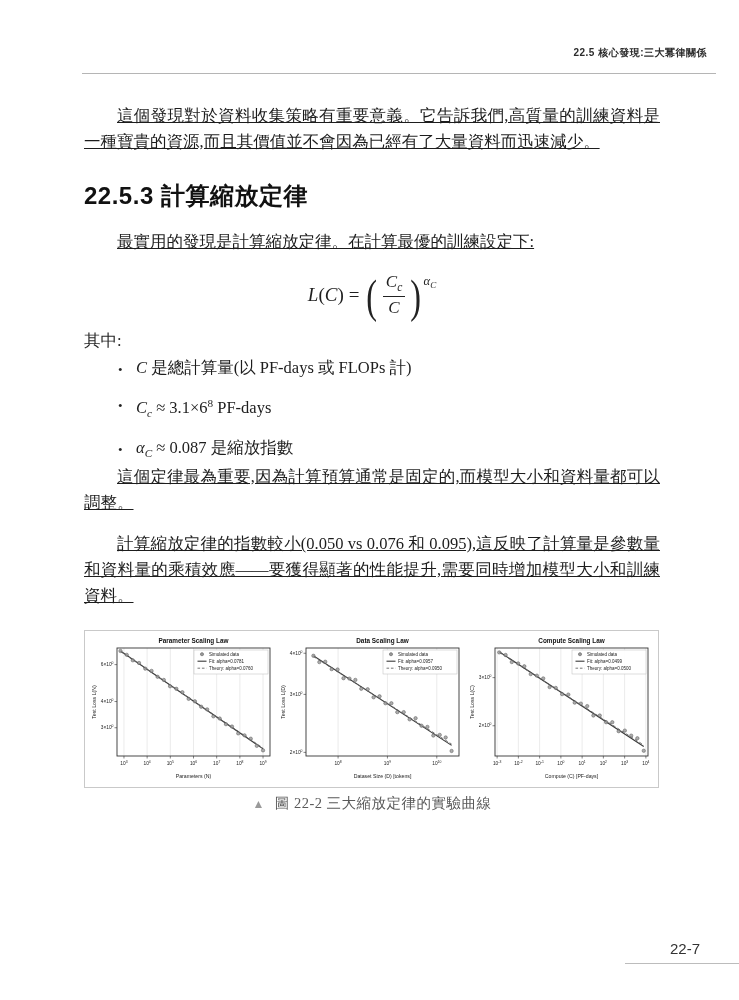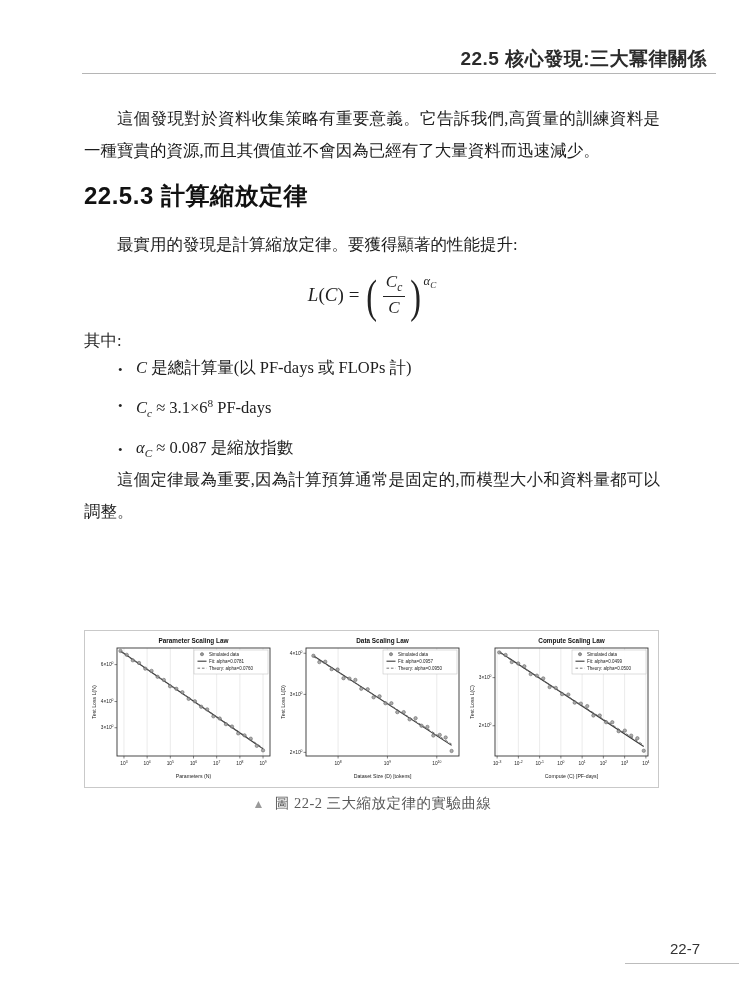--- a/index.html
+++ b/index.html
@@ -4,25 +4,25 @@
 <style>
   html,body{margin:0;padding:0;}
   body{background:#ffffff;}
   .page{
     position:relative; width:739px; height:1000px; background:#ffffff;
     font-family:"Liberation Serif","DejaVu Serif",serif; color:#1f1f1f; overflow:hidden;
   }
   .running-head{
     position:absolute; top:46px; right:32px;
     font-family:"Liberation Sans","DejaVu Sans",sans-serif;
-    font-size:19px; font-weight:600; letter-spacing:.5px; color:#2b2b2b;
+    font-size:10px; font-weight:600; letter-spacing:.5px; color:#2b2b2b;
   }
   .head-rule{position:absolute; top:73px; left:82px; width:634px; height:1px; background:#b5b5b5;}
   .col{position:absolute; left:84px; width:576px;}
-  p.body-p{margin:0; font-size:16.5px; line-height:32px; text-align:justify; text-indent:2em; color:#1d1d1d;}
+  p.body-p{margin:0; font-size:16.5px; line-height:26px; text-align:justify; text-indent:2em; color:#1d1d1d;text-decoration:underline;}
   .p1{top:103px;}
   .h2{
     top:180px; font-family:Liberation Sans, sans-serif;
     font-size:24px; font-weight:bold; color:#111; letter-spacing:.5px;
   }
   .p2{top:229px;}
   .formula-row{top:262px; text-align:center; font-size:19px; font-style:normal;}
   .v{font-style:italic; font-family:"Liberation Serif","DejaVu Serif",serif;}
   .sb{font-size:68%; vertical-align:-4px;}
   .sp{font-size:68%; vertical-align:6px;}
@@ -64,21 +64,21 @@
 
 <div class="page">
 
   <div class="running-head">22.5 核心發現:三大冪律關係</div>
   <div class="head-rule"></div>
 
   <p class="body-p col p1">這個發現對於資料收集策略有重要意義。它告訴我們,高質量的訓練資料是一種寶貴的資源,而且其價值並不會因為已經有了大量資料而迅速減少。</p>
 
   <div class="h2 col">22.5.3 計算縮放定律</div>
 
-  <p class="body-p col p2">最實用的發現是計算縮放定律。要獲得顯著的性能提升:</p>
+  <p class="body-p col p2">最實用的發現是計算縮放定律。在計算最優的訓練設定下:</p>
 
   <div class="formula-row col">
     <span>
       <span class="v">L</span><span>(</span><span class="v">C</span><span>)</span><span class="eq-sign">=</span><span class="big-paren">(</span><span class="frac">
           <span class="num"><span class="v">C</span><span class="v sb">c</span></span>
           <span class="den"><span class="v">C</span></span>
         </span><span class="big-paren">)</span><span class="exp"><span class="v">α</span><span class="v esb">C</span></span>
     </span>
   </div>
 
@@ -93,20 +93,21 @@
       <span class="bullet-dot">•</span>
       <span><span class="v">C</span><span class="v sb">c</span><span> ≈ 3.1×6</span><span class="sp">8</span><span> PF-days</span></span>
     </div>
     <div class="bullet-item">
       <span class="bullet-dot">•</span>
       <span><span class="v">α</span><span class="v sb">C</span><span> ≈ 0.087 是縮放指數</span></span>
     </div>
   </div>
 
   <p class="body-p col p3">這個定律最為重要,因為計算預算通常是固定的,而模型大小和資料量都可以調整。</p>
+  <p class="body-p col p4">計算縮放定律的指數較小(0.050 vs 0.076 和 0.095),這反映了計算量是參數量和資料量的乘積效應——要獲得顯著的性能提升,需要同時增加模型大小和訓練資料。</p>
 
   <div class="figure-box">
     <div class="chart-slot">
         <svg viewBox="0 0 187 148" width="187" height="148" style="font-family: &quot;Liberation Sans&quot;, &quot;DejaVu Sans&quot;, sans-serif;">
           <g>
             <line x1="34.95454545454545" y1="13" x2="34.95454545454545" y2="121" stroke="#dedede" stroke-width="0.6"></line>
             <line x1="58.136363636363626" y1="13" x2="58.136363636363626" y2="121" stroke="#dedede" stroke-width="0.6"></line>
             <line x1="81.31818181818181" y1="13" x2="81.31818181818181" y2="121" stroke="#dedede" stroke-width="0.6"></line>
             <line x1="104.49999999999999" y1="13" x2="104.49999999999999" y2="121" stroke="#dedede" stroke-width="0.6"></line>
             <line x1="127.68181818181816" y1="13" x2="127.68181818181816" y2="121" stroke="#dedede" stroke-width="0.6"></line>

